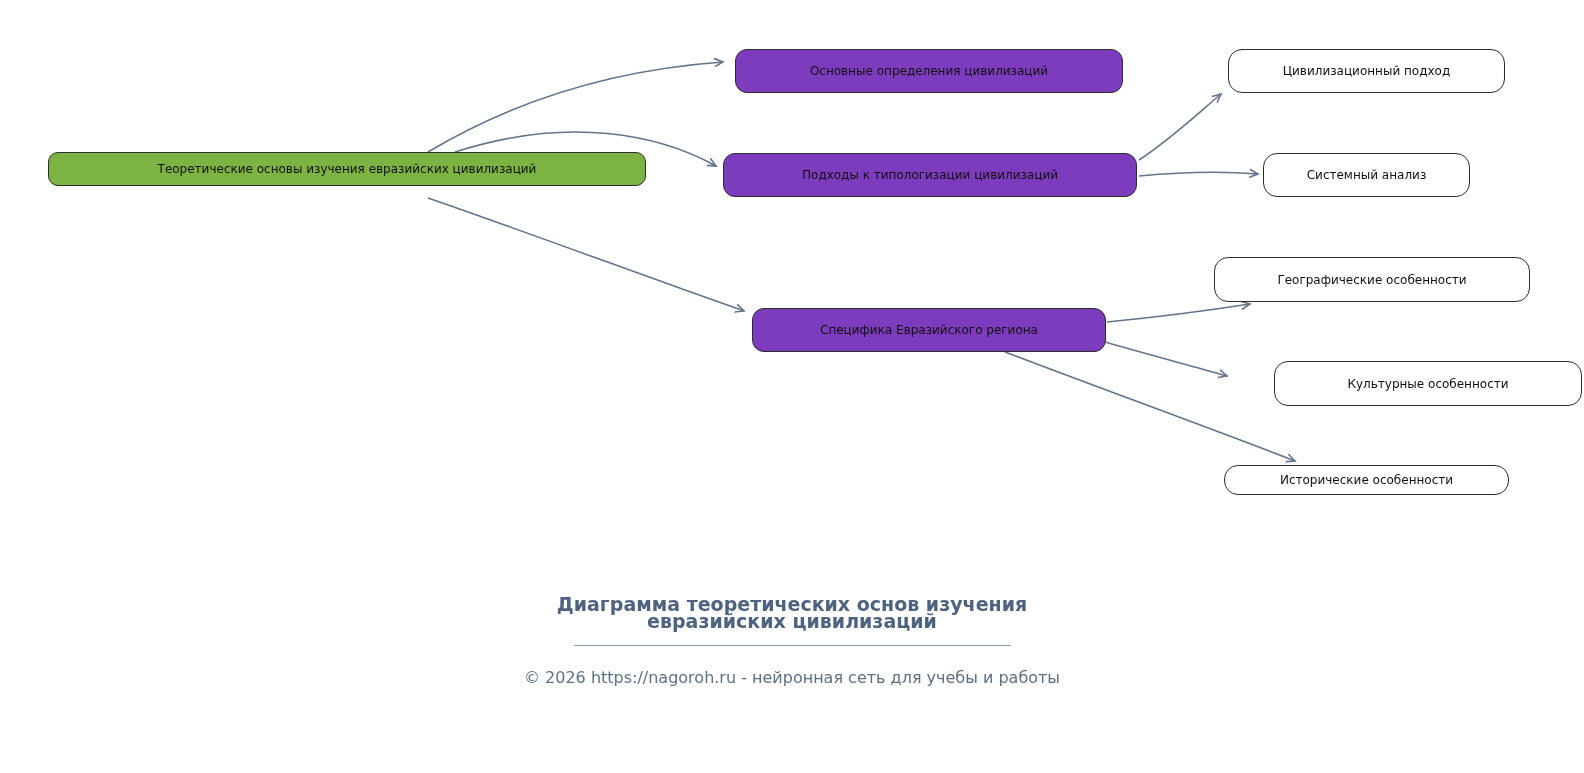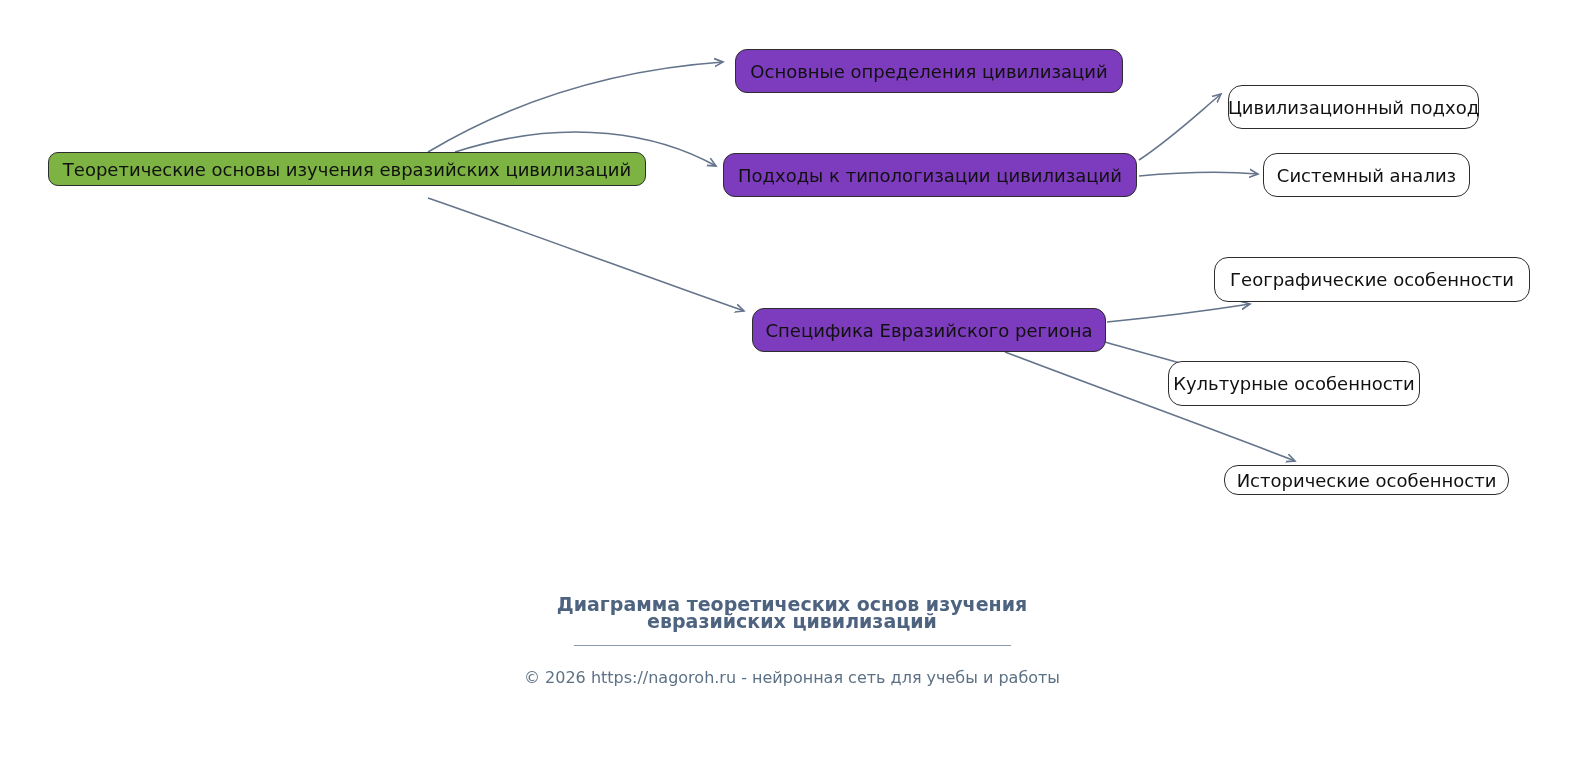--- a/index.html
+++ b/index.html
@@ -27,21 +27,21 @@
     stroke-width: 1.6;
     stroke-linecap: round;
   }
   .node {
     position: absolute;
     display: flex;
     align-items: center;
     justify-content: center;
     border: 1.7px solid var(--node-border, #2d2d2d);
     border-radius: 12px;
-    font-size: 18px;
+    font-size: 12px;
     color: #111111;
     white-space: nowrap;
     padding: 0 12px;
   }
   .node.root   { background: var(--root-fill, #7cb342); border-radius: 10px; }
   .node.branch { background: var(--branch-fill, #7d3bbd); }
   .node.leaf   { background: var(--leaf-fill, #ffffff); border-radius: 14px; }
   .footer {
     position: absolute;
     top: 596px; left: 0;
@@ -88,27 +88,27 @@
   </svg>
 
   <div class="node root" style="left:48px; top:152px; width:598px; height:34px;">Теоретические основы изучения евразийских цивилизаций</div>
 
   <div class="node branch" style="left:735px; top:49px; width:388px; height:44px;">Основные определения цивилизаций</div>
 
   <div class="node branch" style="left:723px; top:153px; width:414px; height:44px;">Подходы к типологизации цивилизаций</div>
 
   <div class="node branch" style="left:752px; top:308px; width:354px; height:44px;">Специфика Евразийского региона</div>
 
-  <div class="node leaf" style="left:1228px; top:49px; width:251px; height:44px;margin-top:36px;">Цивилизационный подход</div>
+  <div class="node leaf" style="left:1228px; top:49px; width:277px; height:44px;">Цивилизационный подход</div>
 
   <div class="node leaf" style="left:1263px; top:153px; width:207px; height:44px;">Системный анализ</div>
 
   <div class="node leaf" style="left:1214px; top:257px; width:316px; height:45px;">Географические особенности</div>
 
-  <div class="node leaf" style="left:1168px; top:361px; width:252px; height:45px;">Культурные особенности</div>
+  <div class="node leaf" style="left:1274px; top:361px; width:308px; height:45px;">Культурные особенности</div>
 
   <div class="node leaf" style="left:1224px; top:465px; width:285px; height:30px;">Исторические особенности</div>
 
   <div class="footer">
     <div class="footer-title">
       <span>Диаграмма теоретических основ изучения</span><br>
       <span>евразийских цивилизаций</span>
     </div>
     <hr class="footer-rule">
     <div class="footer-copy">© 2026 https://nagoroh.ru - нейронная сеть для учебы и работы</div>

